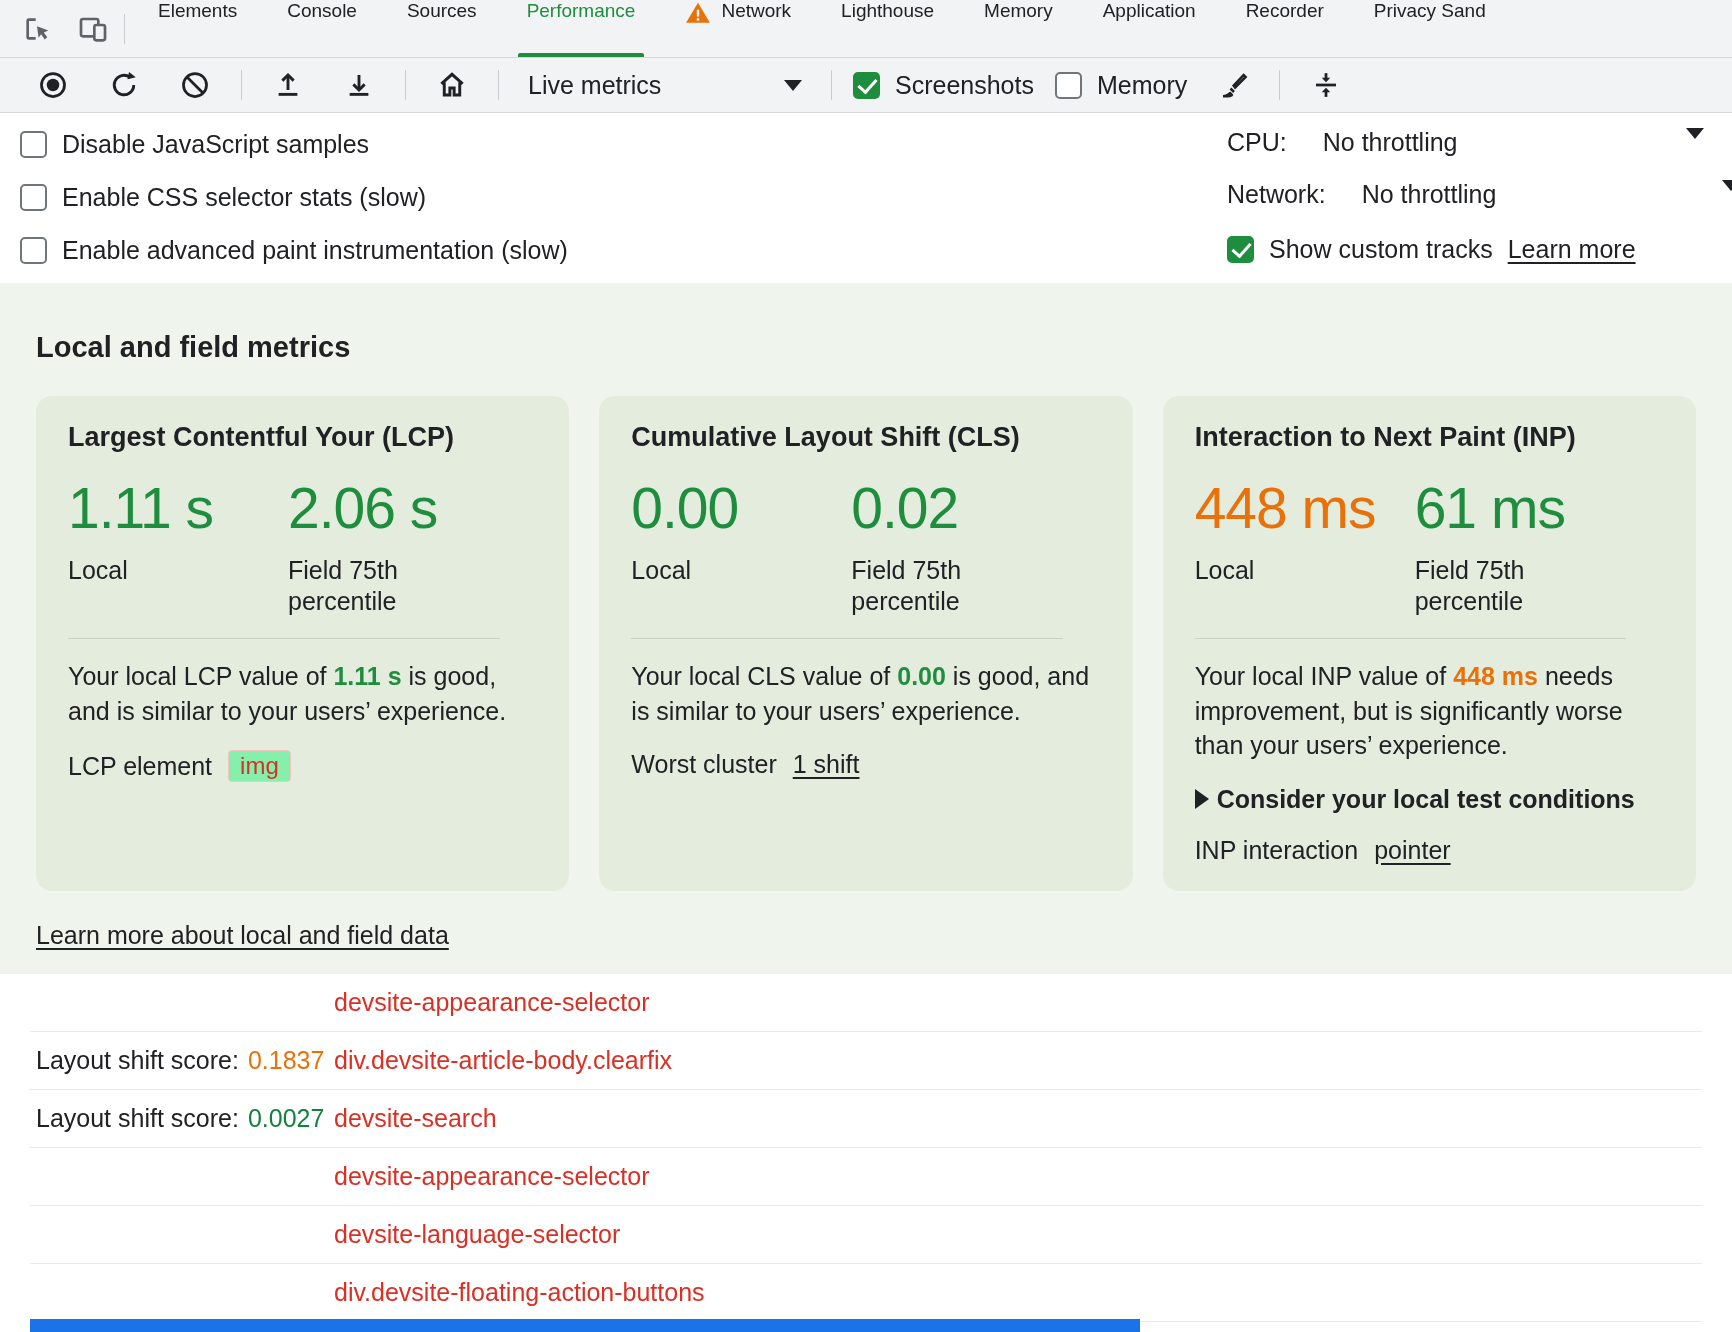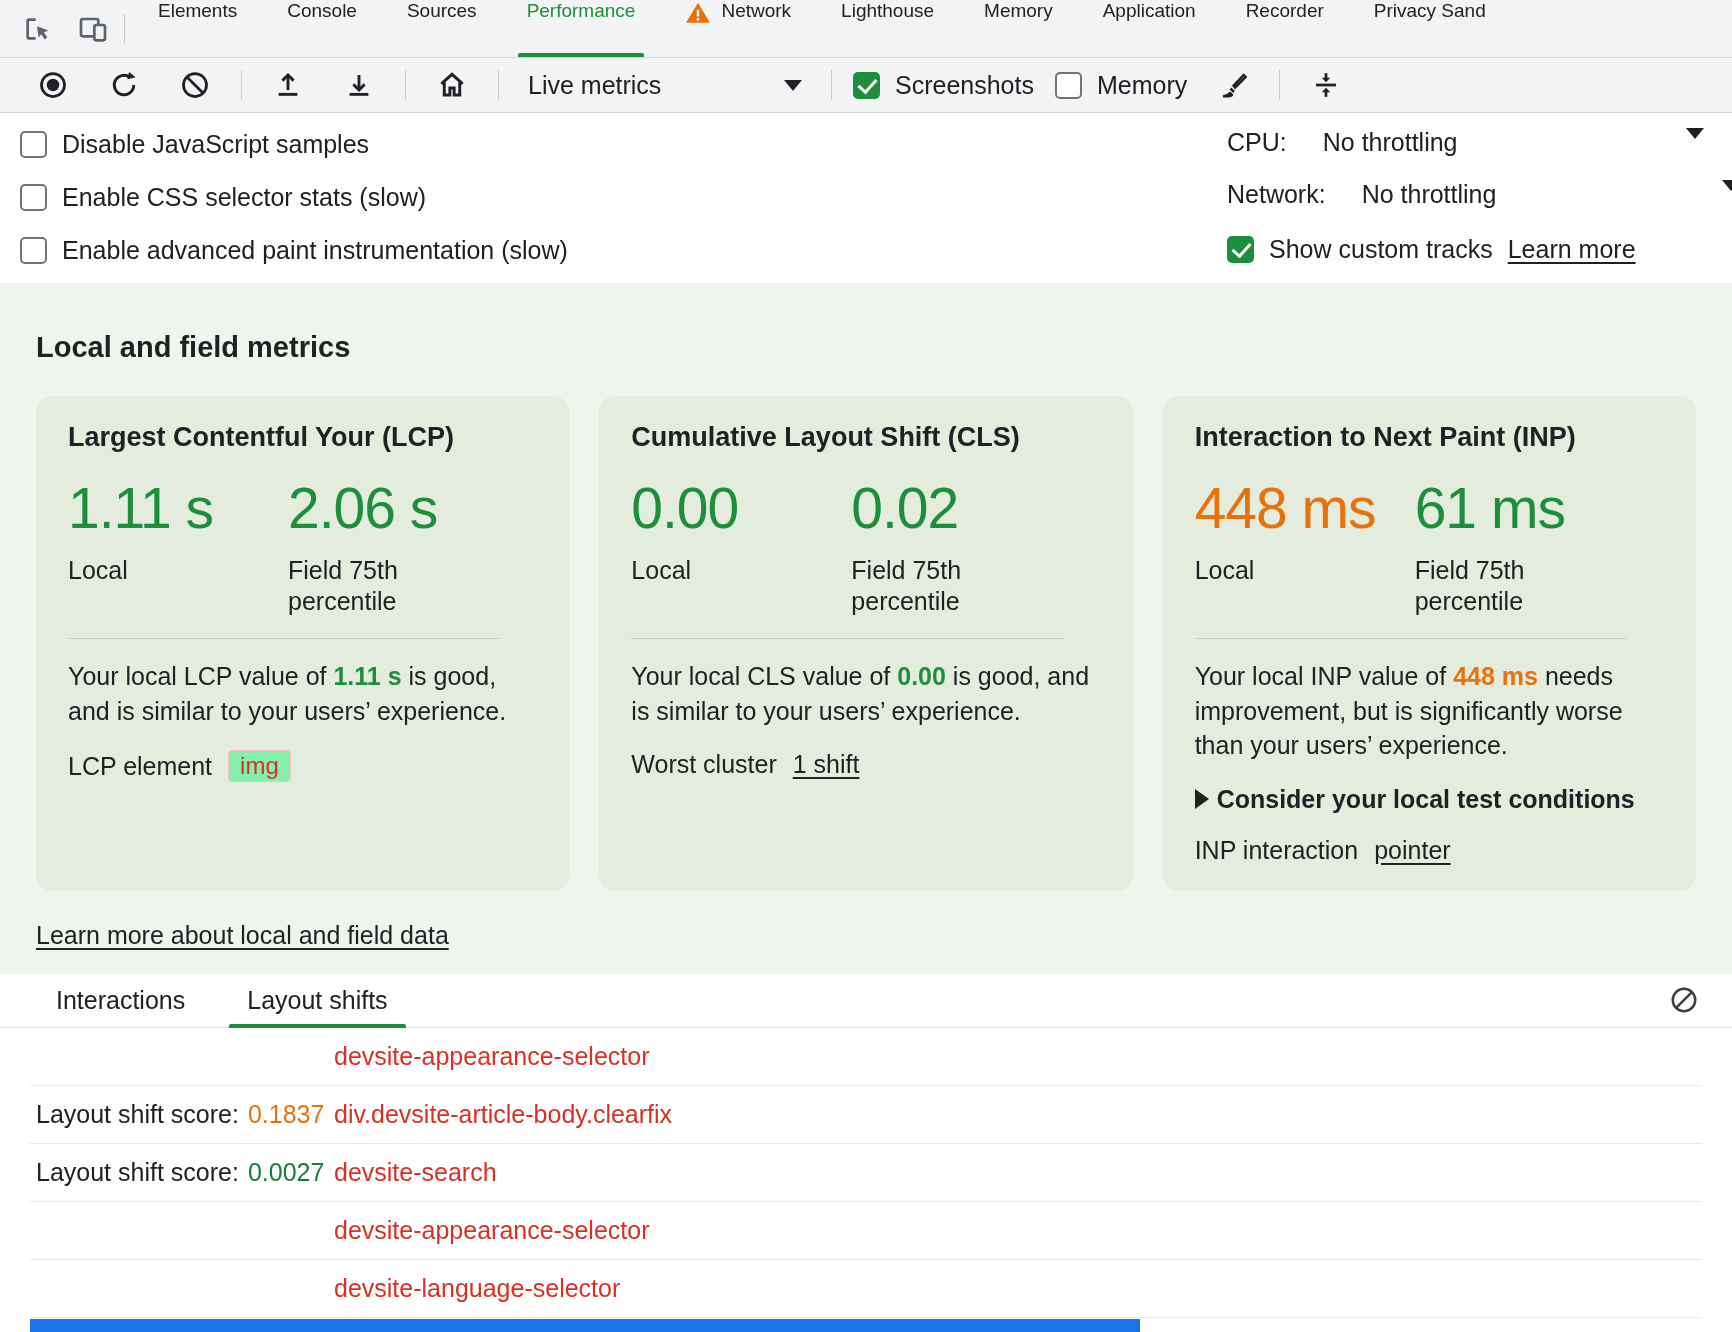--- a/index.html
+++ b/index.html
@@ -329,34 +329,20 @@
         <span>INP interaction</span>
         <span class="link">pointer</span>
       </div>
     </div>
   </div>
 
   <span class="link learn-more">Learn more about local and field data</span>
 </div>
 
 <div class="logs">
-  <div class="logs-tabs">
-    <div class="log-tab">
-      <span>Interactions</span>
-    </div>
-    <div class="log-tab active">
-      <span>Layout shifts</span>
-    </div>
-    <div class="clear-btn">
-      <svg width="30" height="30" viewBox="0 0 24 24">
-        <circle cx="12" cy="12" r="9" fill="none" stroke="#3c4043" stroke-width="2"></circle>
-        <line x1="5.9" y1="18.1" x2="18.1" y2="5.9" stroke="#3c4043" stroke-width="2"></line>
-      </svg>
-    </div>
-  </div>
 
   <div class="log-rows">
     <div class="log-row">
       <div class="log-score">
         <span class="score-label"></span>
         <span class="score-val"></span>
       </div>
       <span class="log-el">devsite-appearance-selector</span>
     </div>
     <div class="log-row">

